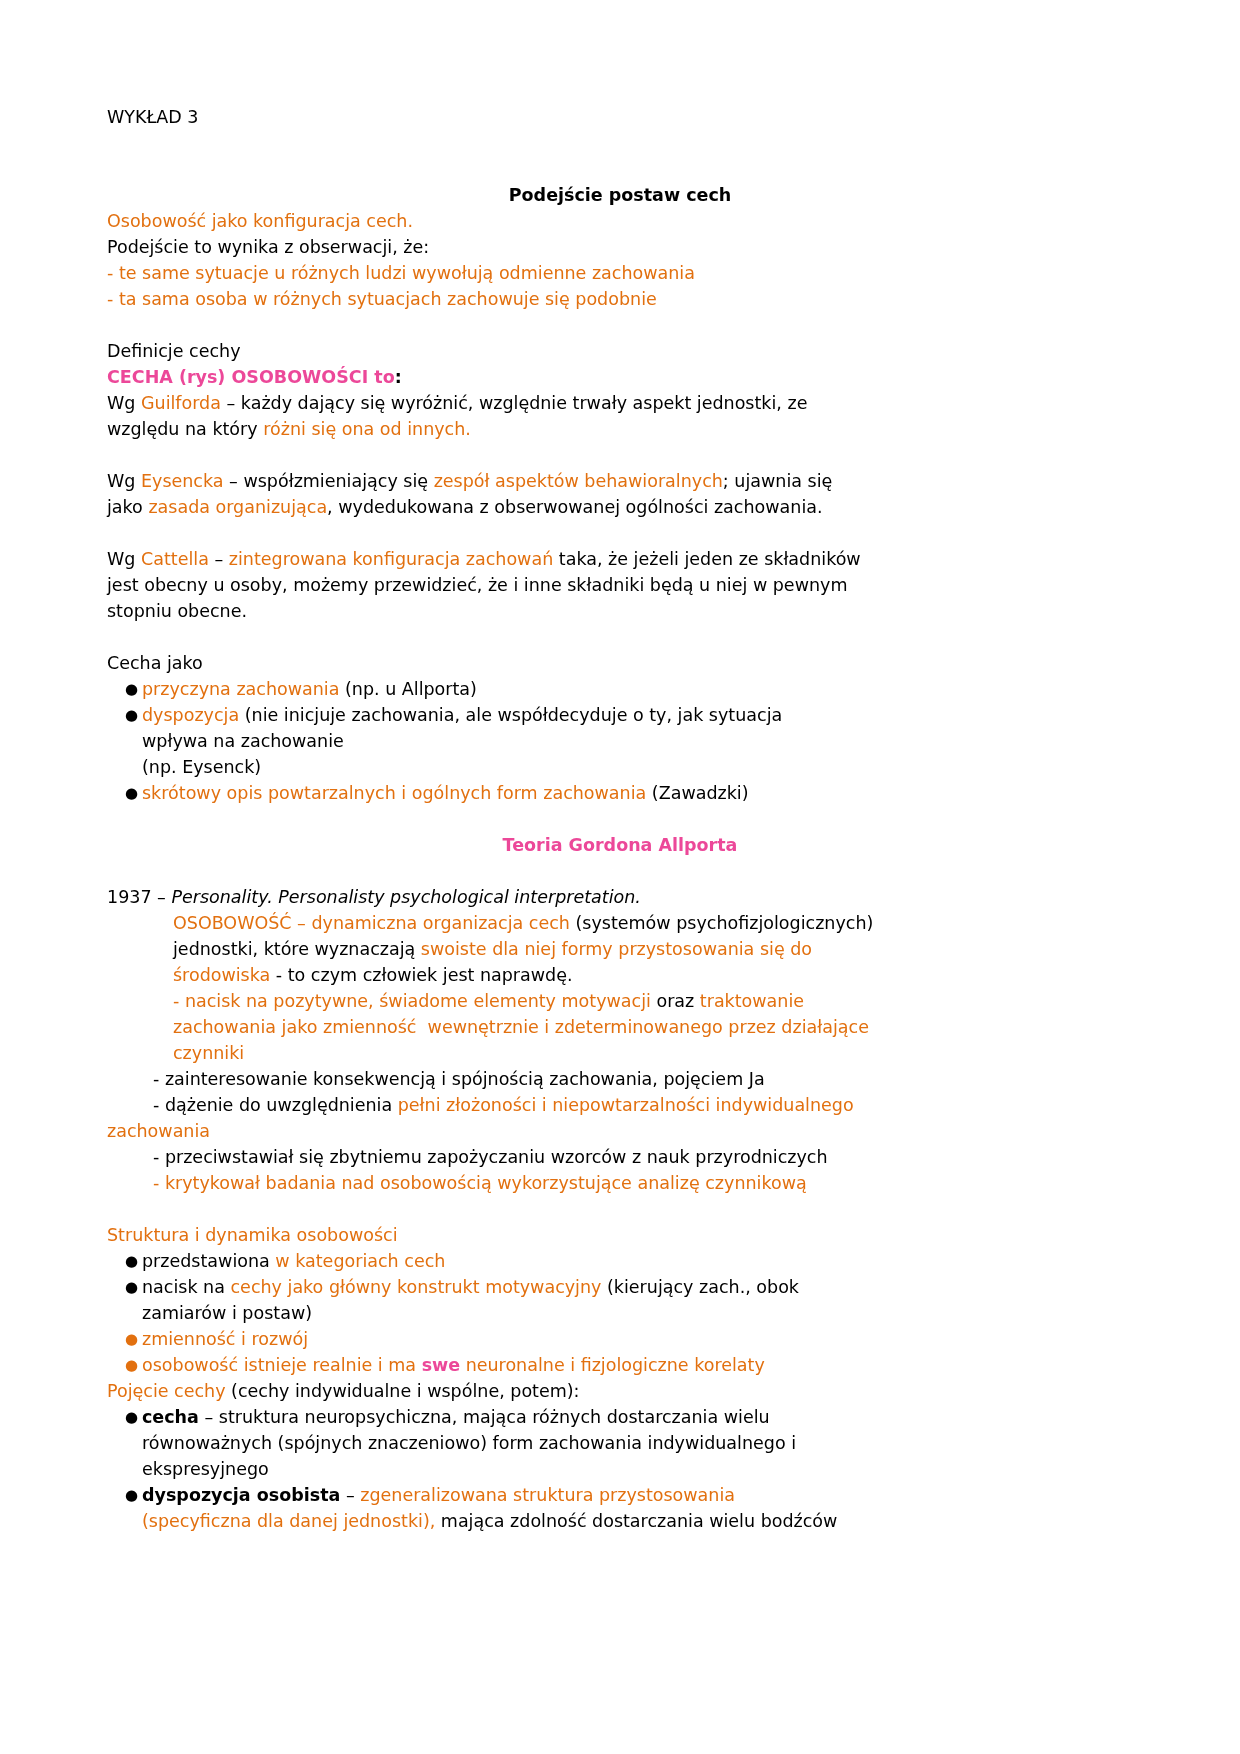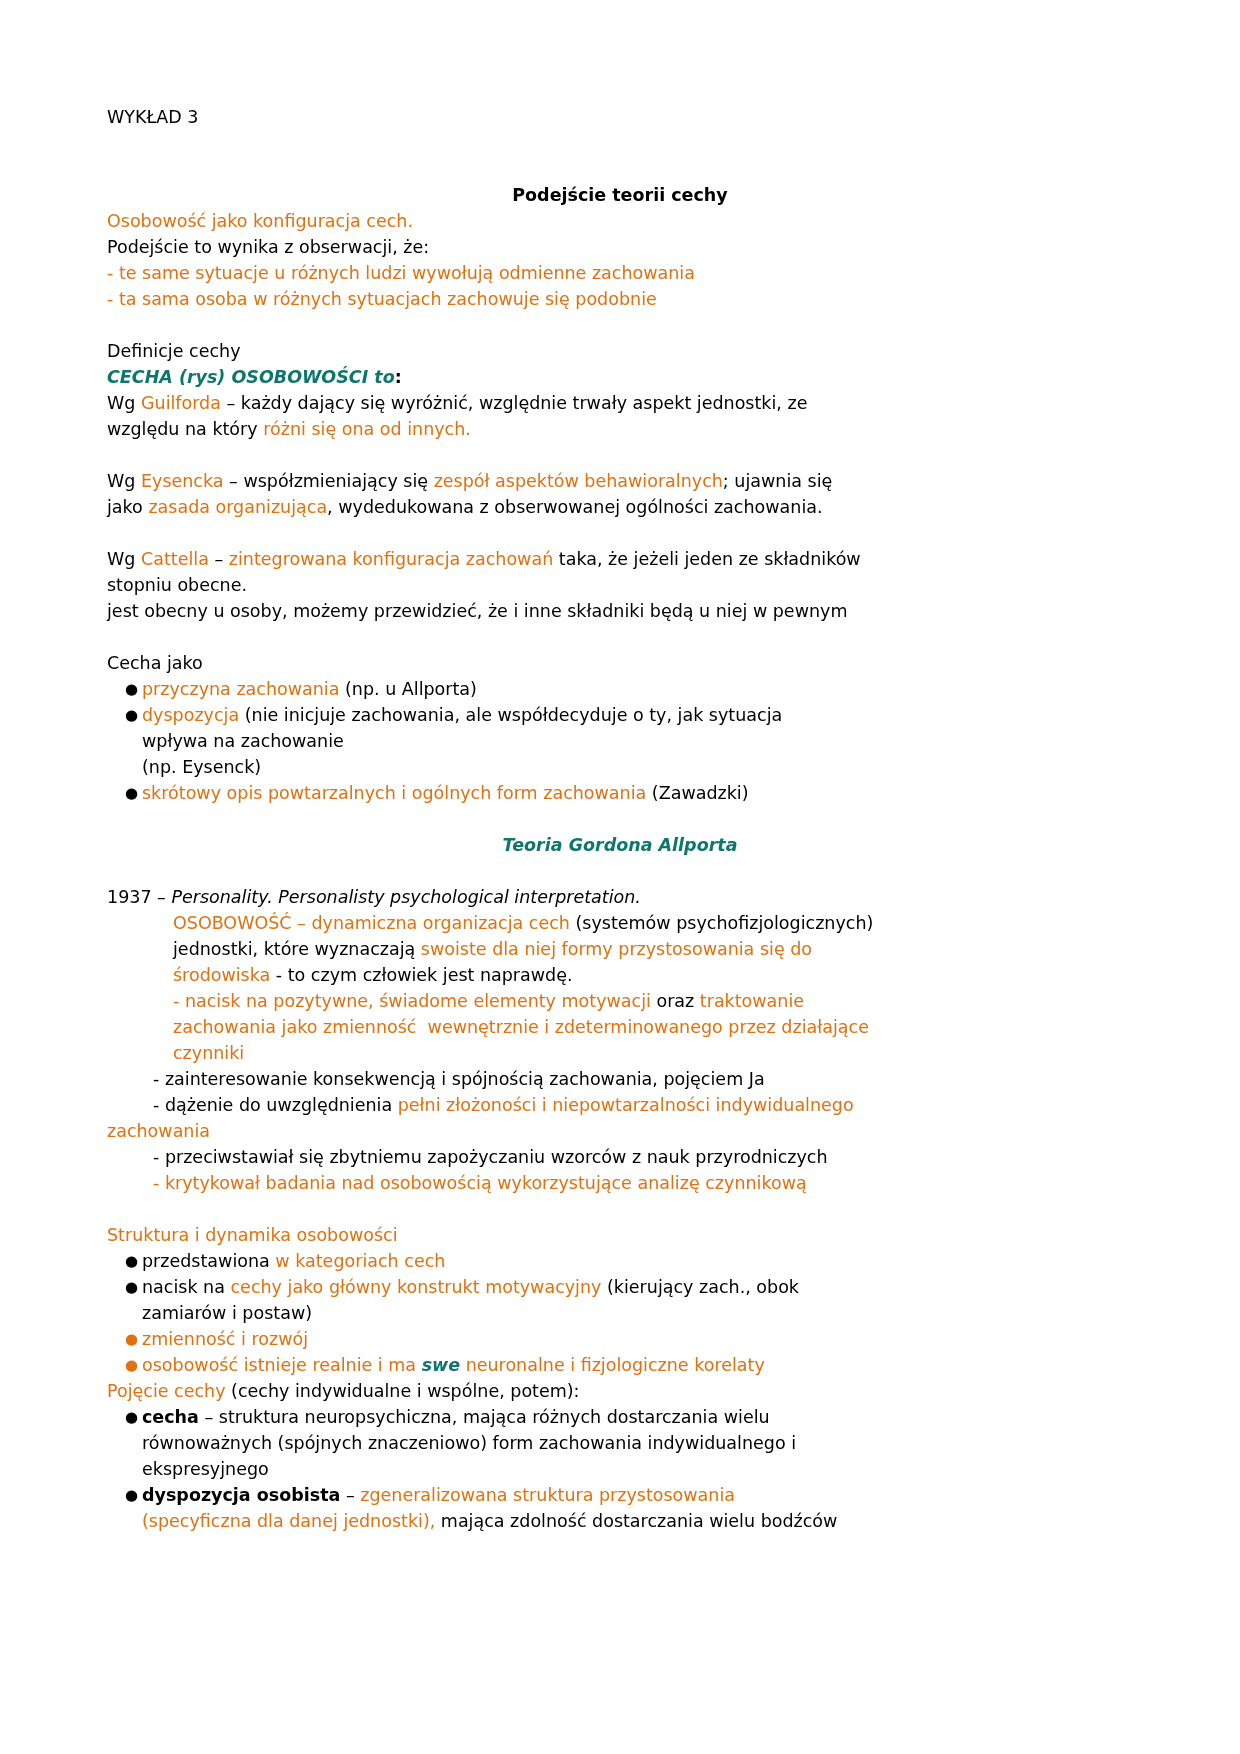--- a/index.html
+++ b/index.html
@@ -18,56 +18,56 @@
     overflow:hidden;
   }
   .ln{white-space:pre;}
   .blank{height:26px;}
   .center{text-align:center;white-space:pre;}
   
   .k{color:#000000;}
   .kb{color:#000000;font-weight:bold;}
   .ki{color:#000000;font-style:italic;}
   .o{color:#E2700F;}
-  .ob{color:#0f766e;font-weight:bold;font-style:italic;}
+  .ob{color:#ec4899;font-weight:bold;}
   
   .ind0{margin-left:0;}
   .ind1{margin-left:66px;}
   .ind2{margin-left:46px;}
   
   .li{display:flex;white-space:pre;}
   .li .dot{flex:0 0 17px;margin-left:18px;font-size:15px;}
   .li .litext{flex:1;}
   .cont{margin-left:35px;white-space:pre;}
 </style>
 </head>
 <body>
 
 <div class="page">
   <div id="doc">
       <div class="ln ind0"><span class="k">WYKŁAD 3</span></div>
       <div class="blank"></div>
       <div class="blank"></div>
-      <div class="center"><span class="kb">Podejście teorii cechy</span></div>
+      <div class="center"><span class="kb">Podejście postaw cech</span></div>
       <div class="ln ind0"><span class="o">Osobowość jako konfiguracja cech.</span></div>
       <div class="ln ind0"><span class="k">Podejście to wynika z obserwacji, że:</span></div>
       <div class="ln ind0"><span class="o">- te same sytuacje u różnych ludzi wywołują odmienne zachowania</span></div>
       <div class="ln ind0"><span class="o">- ta sama osoba w różnych sytuacjach zachowuje się podobnie</span></div>
       <div class="blank"></div>
       <div class="ln ind0"><span class="k">Definicje cechy</span></div>
       <div class="ln ind0"><span class="ob">CECHA (rys) OSOBOWOŚCI to</span><span class="kb">:</span></div>
       <div class="ln ind0"><span class="k">Wg </span><span class="o">Guilforda</span><span class="k"> – każdy dający się wyróżnić, względnie trwały aspekt jednostki, ze</span></div>
       <div class="ln ind0"><span class="k">względu na który </span><span class="o">różni się ona od innych.</span></div>
       <div class="blank"></div>
       <div class="ln ind0"><span class="k">Wg </span><span class="o">Eysencka</span><span class="k"> – współzmieniający się </span><span class="o">zespół aspektów behawioralnych</span><span class="k">; ujawnia się</span></div>
       <div class="ln ind0"><span class="k">jako </span><span class="o">zasada organizująca</span><span class="k">, wydedukowana z obserwowanej ogólności zachowania.</span></div>
       <div class="blank"></div>
       <div class="ln ind0"><span class="k">Wg </span><span class="o">Cattella</span><span class="k"> – </span><span class="o">zintegrowana konfiguracja zachowań</span><span class="k"> taka, że jeżeli jeden ze składników</span></div>
+      <div class="ln ind0"><span class="k">jest obecny u osoby, możemy przewidzieć, że i inne składniki będą u niej w pewnym</span></div>
       <div class="ln ind0"><span class="k">stopniu obecne.</span></div>
-      <div class="ln ind0"><span class="k">jest obecny u osoby, możemy przewidzieć, że i inne składniki będą u niej w pewnym</span></div>
       <div class="blank"></div>
       <div class="ln ind0"><span class="k">Cecha jako</span></div>
       <div class="li"><span class="dot k">●</span><span class="litext"><span class="o">przyczyna zachowania</span><span class="k"> (np. u Allporta)</span></span></div>
       <div class="li"><span class="dot k">●</span><span class="litext"><span class="o">dyspozycja</span><span class="k"> (nie inicjuje zachowania, ale współdecyduje o ty, jak sytuacja</span></span></div>
       <div class="cont"><span class="k">wpływa na zachowanie</span></div>
       <div class="cont"><span class="k">(np. Eysenck)</span></div>
       <div class="li"><span class="dot k">●</span><span class="litext"><span class="o">skrótowy opis powtarzalnych i ogólnych form zachowania</span><span class="k"> (Zawadzki)</span></span></div>
       <div class="blank"></div>
       <div class="center"><span class="ob">Teoria Gordona Allporta</span></div>
       <div class="blank"></div>

